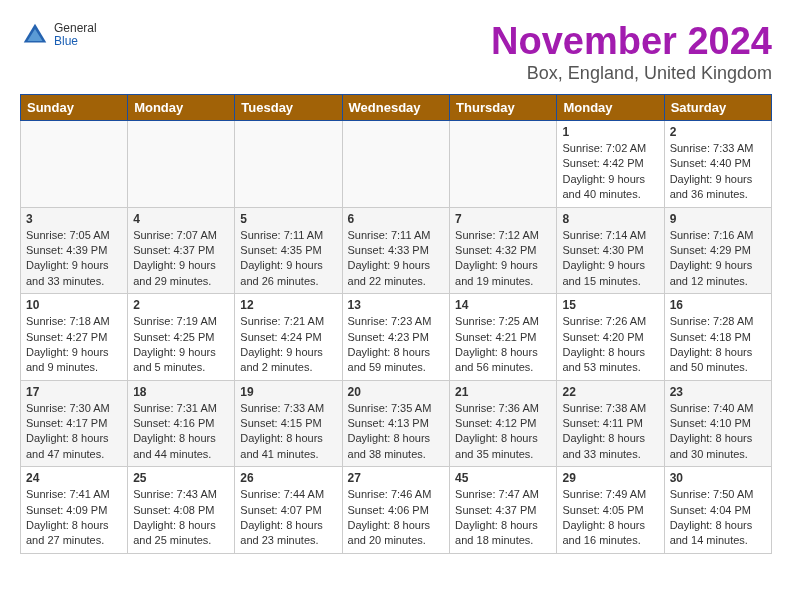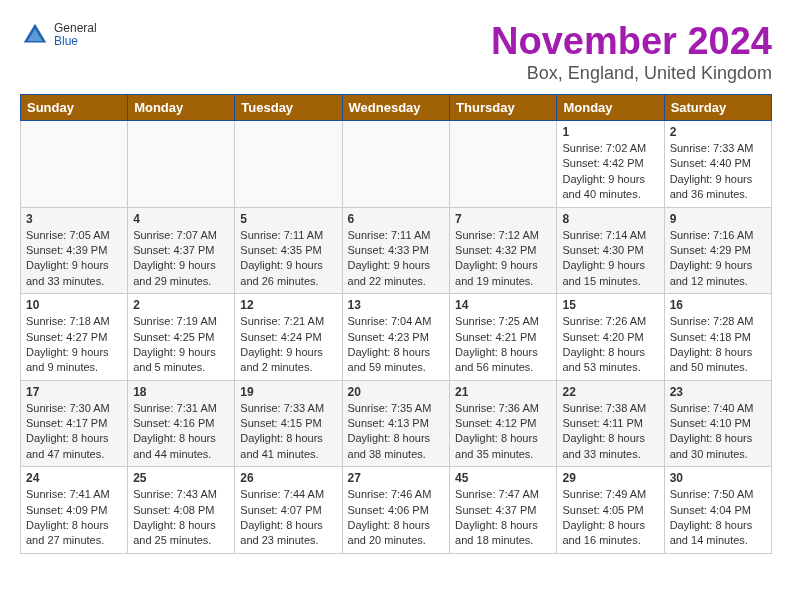--- a/index.html
+++ b/index.html
@@ -194,21 +194,21 @@
 Daylight: 9 hours and 5 minutes.</div>
         </td>
         <td>
           <span class="day-number">12</span>
           <div class="day-info">Sunrise: 7:21 AM
 Sunset: 4:24 PM
 Daylight: 9 hours and 2 minutes.</div>
         </td>
         <td>
           <span class="day-number">13</span>
-          <div class="day-info">Sunrise: 7:04 AM
+          <div class="day-info">Sunrise: 7:23 AM
 Sunset: 4:23 PM
 Daylight: 8 hours and 59 minutes.</div>
         </td>
         <td>
           <span class="day-number">14</span>
           <div class="day-info">Sunrise: 7:25 AM
 Sunset: 4:21 PM
 Daylight: 8 hours and 56 minutes.</div>
         </td>
         <td>

